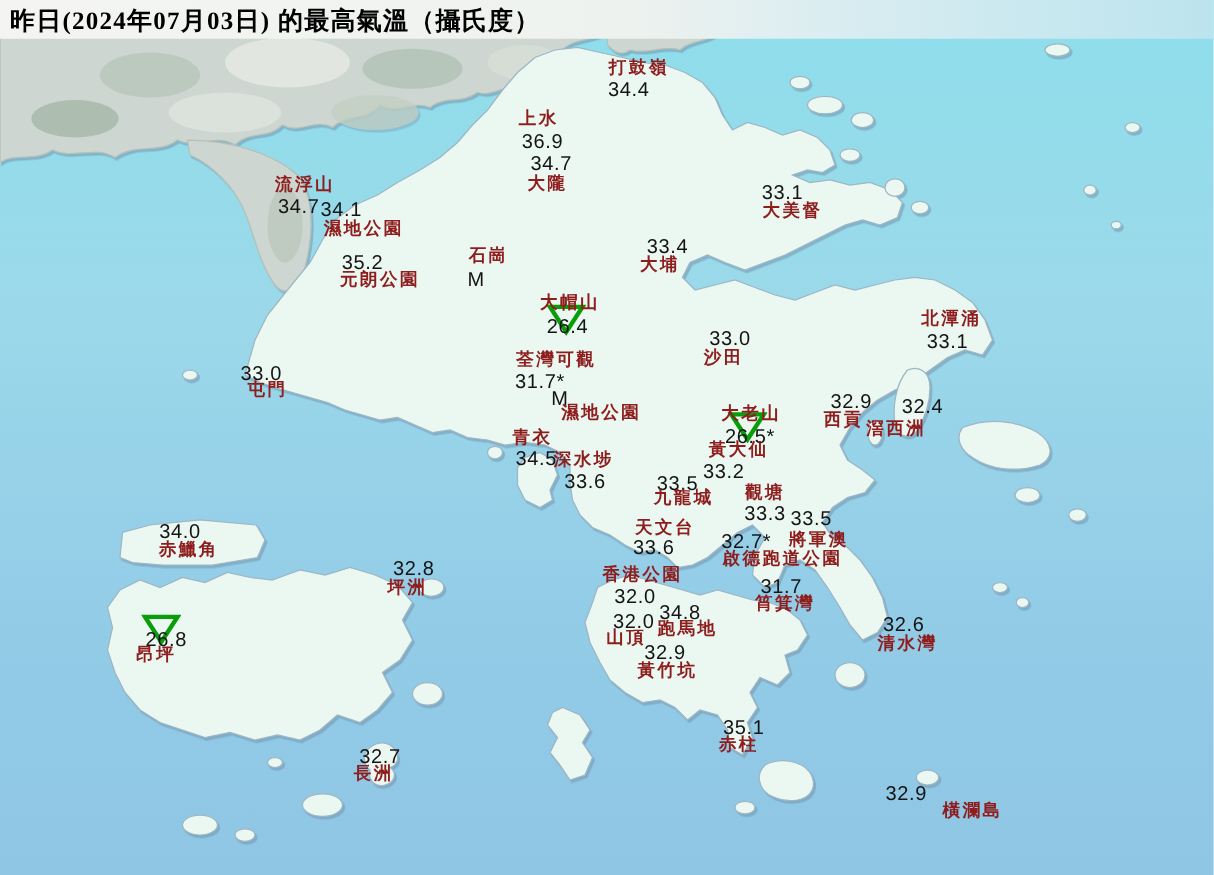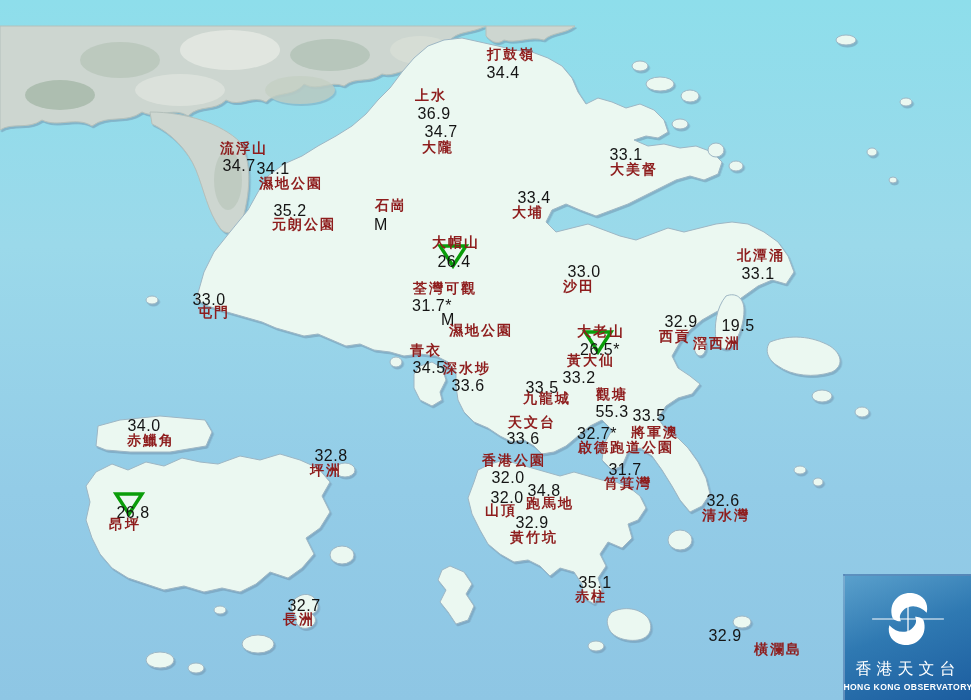--- a/index.html
+++ b/index.html
@@ -150,38 +150,38 @@
       <div class="sval" style="left: 584px; top: 264px;">33.0</div>
       <div class="sname" style="left: 579px; top: 280px;">沙田</div>
       <div class="sval" style="left: 758px; top: 266px;">33.1</div>
       <div class="sname" style="left: 761px; top: 249px;">北潭涌</div>
       <div class="sval" style="left: 432px; top: 298px;">31.7*</div>
       <div class="sname" style="left: 445px; top: 282px;">荃灣可觀</div>
       <div class="sval" style="left: 448px; top: 312px;">M</div>
       <div class="sname" style="left: 481px; top: 324px;">濕地公園</div>
       <div class="sval" style="left: 209px; top: 292px;">33.0</div>
       <div class="sname" style="left: 214px; top: 306px;">屯門</div>
-      <div class="sval" style="left: 738px; top: 318px;">19.5</div>
+      <div class="sval" style="left: 738px; top: 318px;">32.4</div>
       <div class="sname" style="left: 717px; top: 301px; margin-top: 36px;">滘西洲</div>
       <div class="sval" style="left: 681px; top: 314px;">32.9</div>
       <div class="sname" style="left: 675px; top: 330px;">西貢</div>
       <div class="tri" style="left: 598px; top: 344px;"><svg width="32" height="26" viewBox="0 0 32 26">
           <polygon points="3,3 29,3 16,23" fill="none" stroke="#0a9d0a" stroke-width="3.5"></polygon>
         </svg></div>
       <div class="sval" style="left: 600px; top: 342px;">26.5*</div>
       <div class="sname" style="left: 601px; top: 325px;">大老山</div>
       <div class="sval" style="left: 429px; top: 360px;">34.5</div>
       <div class="sname" style="left: 426px; top: 344px;">青衣</div>
       <div class="sval" style="left: 468px; top: 378px;">33.6</div>
       <div class="sname" style="left: 467px; top: 362px;">深水埗</div>
       <div class="sval" style="left: 579px; top: 370px;">33.2</div>
       <div class="sname" style="left: 591px; top: 354px;">黃大仙</div>
       <div class="sval" style="left: 542px; top: 380px;">33.5</div>
       <div class="sname" style="left: 547px; top: 392px;">九龍城</div>
-      <div class="sval" style="left: 612px; top: 404px;">55.3</div>
+      <div class="sval" style="left: 612px; top: 404px;">33.3</div>
       <div class="sname" style="left: 612px; top: 388px;">觀塘</div>
       <div class="sval" style="left: 649px; top: 408px;">33.5</div>
       <div class="sname" style="left: 655px; top: 426px; text-align: right;">將軍澳</div>
       <div class="sval" style="left: 523px; top: 431px;">33.6</div>
       <div class="sname" style="left: 532px; top: 416px;">天文台</div>
       <div class="sval" style="left: 597px; top: 426px;">32.7*</div>
       <div class="sname" style="left: 626px; top: 441px;">啟德跑道公園</div>
       <div class="sval" style="left: 331px; top: 448px;">32.8</div>
       <div class="sname" style="left: 326px; top: 464px;">坪洲</div>
       <div class="sval" style="left: 508px; top: 470px;">32.0</div>
@@ -204,25 +204,18 @@
       <div class="sval" style="left: 133px; top: 505px;">26.8</div>
       <div class="sname" style="left: 125px; top: 518px;">昂坪</div>
       <div class="sval" style="left: 304px; top: 598px;">32.7</div>
       <div class="sname" style="left: 299px; top: 613px;">長洲</div>
       <div class="sval" style="left: 595px; top: 575px;">35.1</div>
       <div class="sname" style="left: 591px; top: 590px;">赤柱</div>
       <div class="sval" style="left: 725px; top: 628px;">32.9</div>
       <div class="sname" style="left: 731px; top: 643px; margin-left: 47px;">橫瀾島</div>
     </div>
 
-
-  <div id="logo">
-    <svg class="smark" width="78" height="78" viewBox="0 0 100 100">
-      <line x1="4" y1="50" x2="96" y2="50" stroke="#ffffff" stroke-width="1.6"></line>
-      <line x1="50" y1="18" x2="50" y2="82" stroke="#ffffff" stroke-width="1.6"></line>
-      <path fill="#ffffff" d="M30,48 C24,28 40,14 57,17 C70,19 77,30 74,42 C66,33 54,31 46,37 C40,42 38,47 41,53 C37,53 32,52 30,48 Z"></path>
-      <path fill="#ffffff" d="M70,52 C76,72 60,86 43,83 C30,81 23,70 26,58 C34,67 46,69 54,63 C60,58 62,53 59,47 C63,47 68,48 70,52 Z"></path>
-    </svg>
-    <div class="zh">香港天文台</div>
-    <div class="en">HONG KONG OBSERVATORY</div>
+  <div id="titlebar">
+    <div id="title">昨日(2024年07月03日) 的最高氣溫（攝氏度）</div>
   </div>
 
+
 </div>
 
 </body></html>

